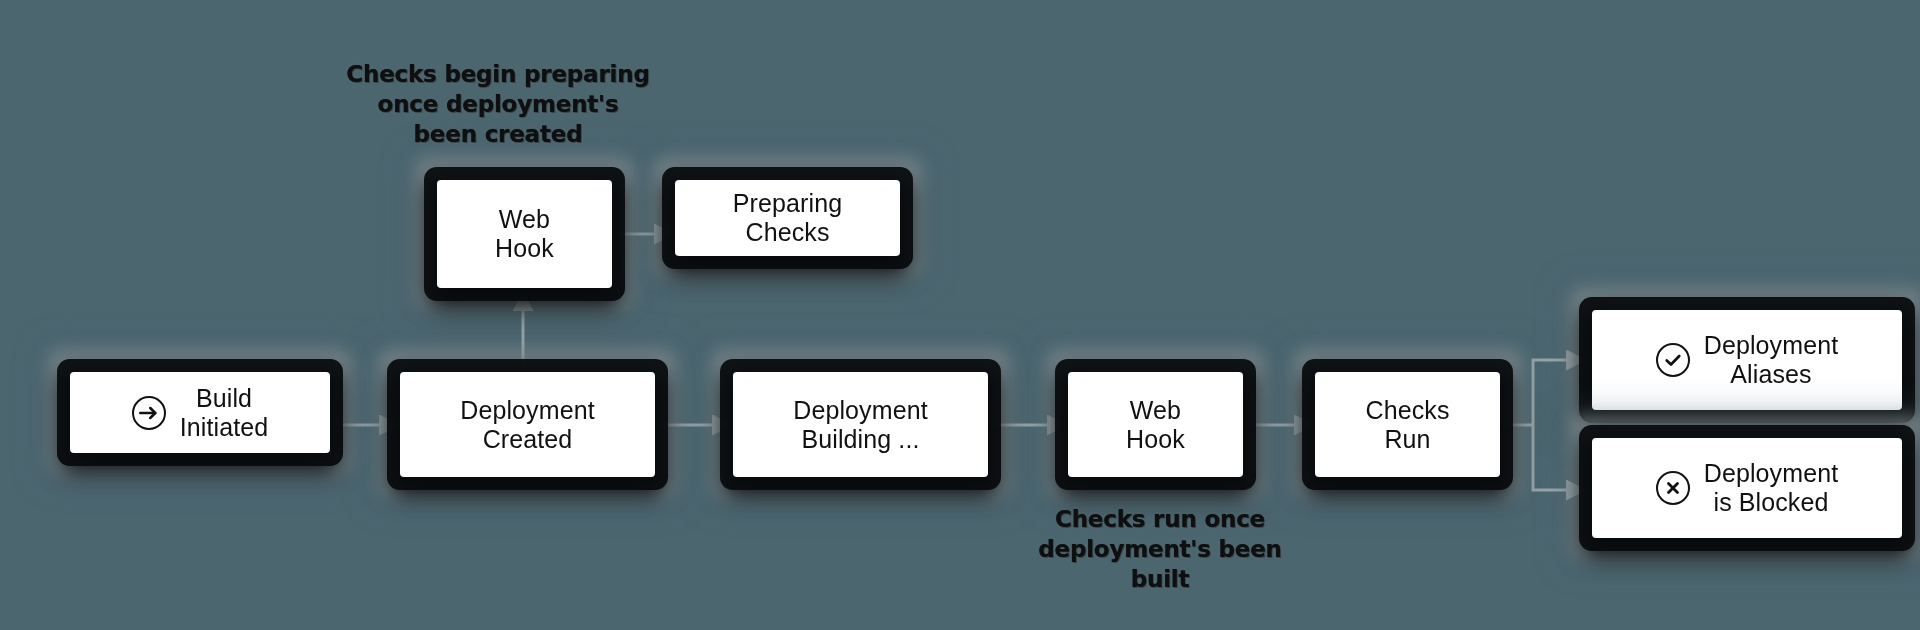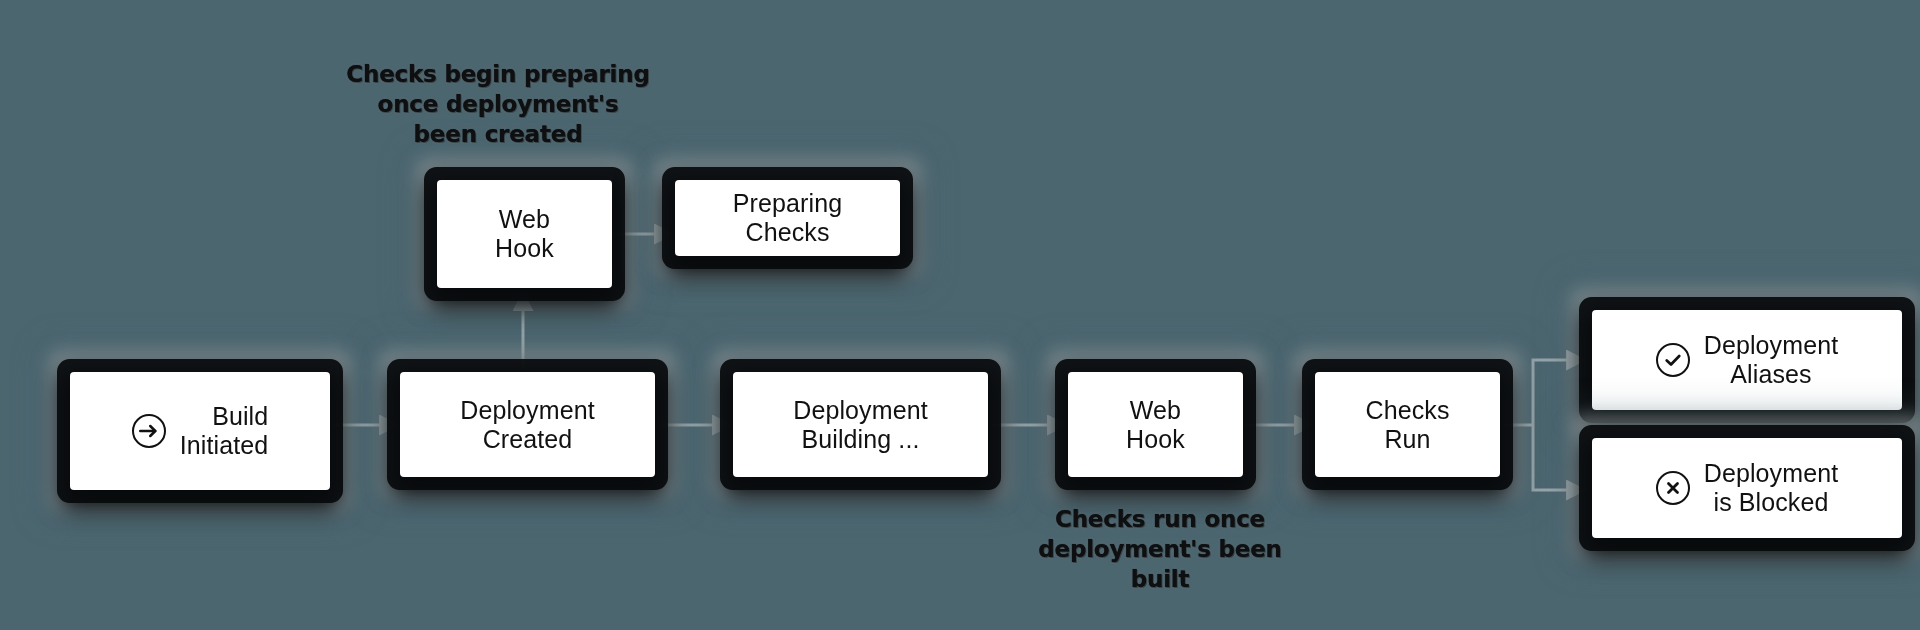--- a/index.html
+++ b/index.html
@@ -90,21 +90,21 @@
        1px 1px 0 rgba(30,34,36,0.55);
   }
 
   
   #note-top      { left: 318px; top: 60px;  width: 360px; }
   #note-bottom   { left: 1010px; top: 505px; width: 300px; }
 
   #n-webhook-top { left: 437px; top: 180px; width: 175px; height: 108px; }
   #n-preparing   { left: 675px; top: 180px; width: 225px; height: 76px; }
 
-  #n-build       { left: 70px;  top: 372px; width: 260px; height: 118px; text-align: right; }
+  #n-build       { left: 70px;  top: 372px; width: 260px; height: 81px; }
   #n-created     { left: 400px; top: 372px; width: 255px; height: 105px; }
   #n-building    { left: 733px; top: 372px; width: 255px; height: 105px; }
   #n-webhook-bot { left: 1068px;top: 372px; width: 175px; height: 105px; }
   #n-checksrun   { left: 1315px;top: 372px; width: 185px; height: 105px; }
 
   #n-aliases     { left: 1592px;top: 310px; width: 310px; height: 100px; }
   #n-blocked     { left: 1592px;top: 438px; width: 310px; height: 100px; }
 </style>
 </head>
 <body>

